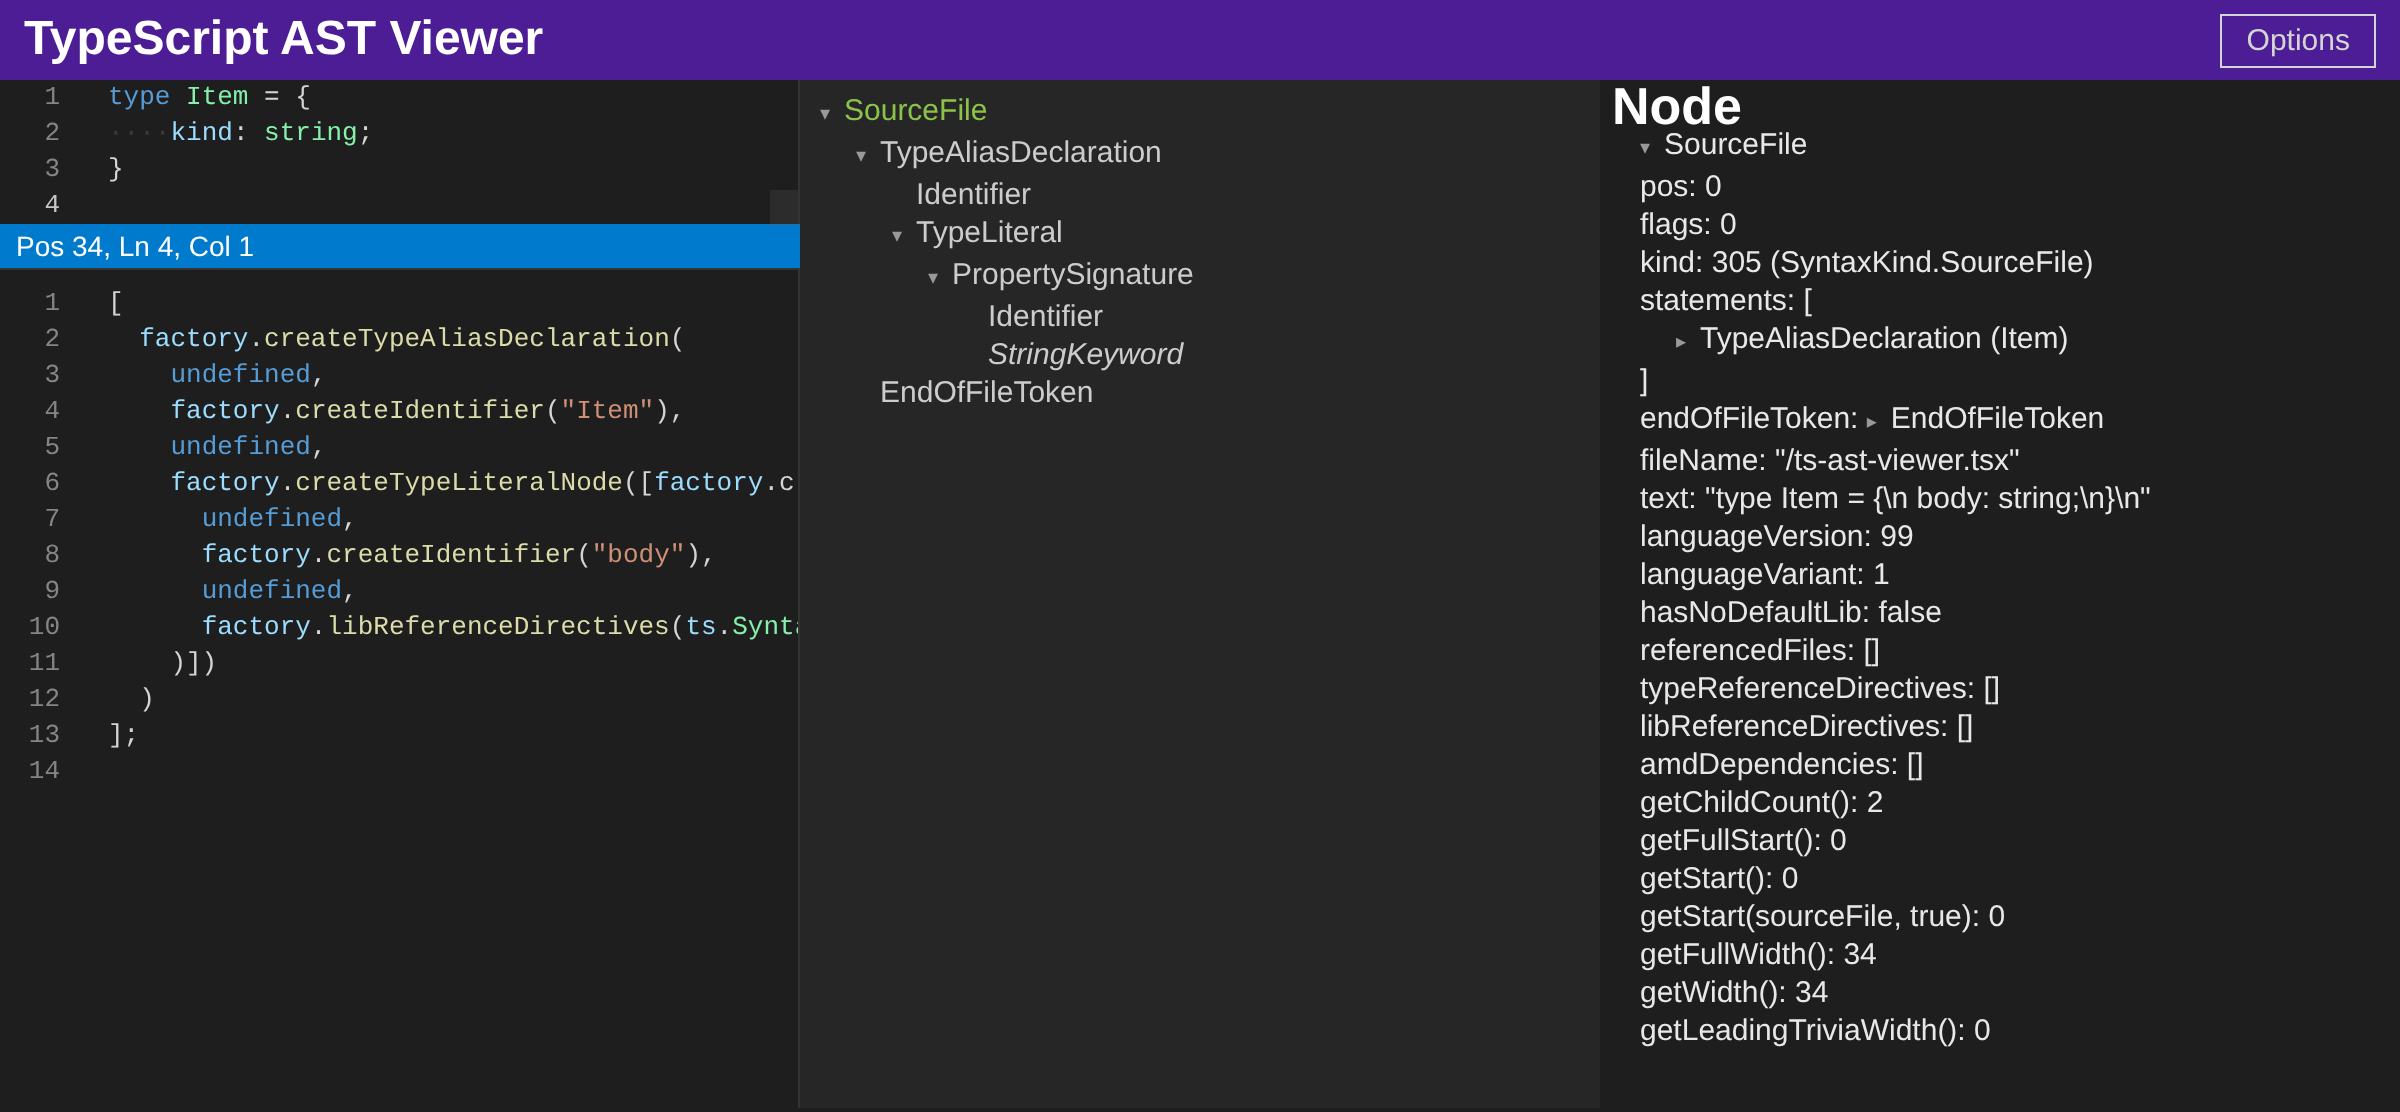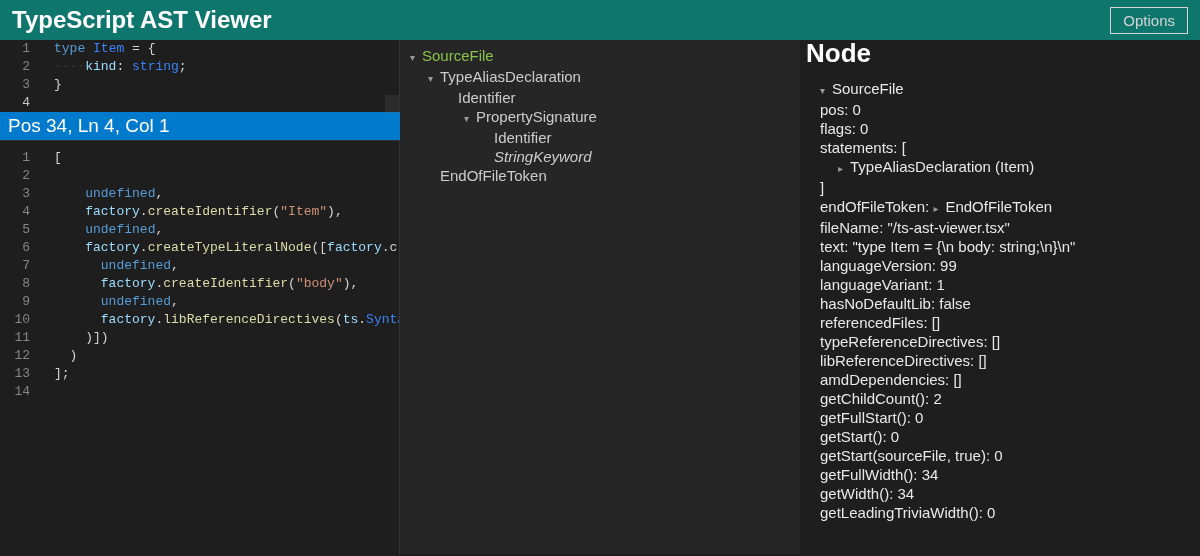--- a/index.html
+++ b/index.html
@@ -10,21 +10,21 @@
     font-size: 14px;
     width: 1200px;
     height: 556px;
     overflow: hidden;
   }
   .header {
     display: flex;
     justify-content: space-between;
     align-items: center;
     padding: 6px 12px;
-    background: #0f766e;
+    background: #4c1d95;
   }
   .title {
     font-size: 24px;
     font-weight: bold;
     color: #fff;
   }
   .options-btn {
     border: 1px solid #d4d4d4;
     background: transparent;
     color: #d4d4d4;
@@ -67,31 +67,31 @@
     width: 44px;
     text-align: right;
     padding-right: 14px;
     color: #858585;
     user-select: none;
     flex: 0 0 44px;
   }
   .cursor-line .gutter { color: #c6c6c6; }
   .code { white-space: pre; padding-left: 10px; }
   .tok-kw { color: #569cd6; }
-  .tok-type { color: #3b82f6; }
+  .tok-type { color: #86efac; }
   .tok-str { color: #ce9178; }
   .tok-punc { color: #d4d4d4; }
   .tok-ident { color: #9cdcfe; }
   .tok-func { color: #dcdcaa; }
   .tok-ws { color: #3b3b3b; }
   .statusbar {
     background: #007acc;
     color: #fff;
     padding: 3px 8px;
-    font-size: 19px;
+    font-size: 14px;
   }
   .editor-bottom {
     flex: 1 1 auto;
     overflow: hidden;
     padding-top: 8px;
     border-top: 1px solid #333;
     border-right: 1px solid #333;
   }
   .tree-col {
     width: 400px;
@@ -116,21 +116,21 @@
     padding: 4px 10px 4px 6px;
     color: #e8e8e8;
     font-size: 15px;
     line-height: 19px;
     overflow: hidden;
   }
   .props-col h2 {
     font-size: 26px;
     font-weight: bold;
     color: #fff;
-    margin-bottom: 16px;
+    margin-bottom: 0;
   }
   .prop-row { white-space: nowrap; overflow: hidden; text-overflow: ellipsis; }
   .prop-caret {
     display: inline-block;
     width: 10px;
     color: #999;
     font-size: 10px;
     margin-right: 2px;
   }
   .sub-link { cursor: pointer; }
@@ -167,20 +167,21 @@
         </div>
       </div>
     <div class="statusbar">Pos 34, Ln 4, Col 1</div>
     <div class="editor editor-bottom" id="factory-editor">
         <div class="code-line">
           <span class="gutter">1</span>
           <span class="code"><span class="tok-punc">[</span></span>
         </div>
         <div class="code-line">
           <span class="gutter">2</span>
+          <span class="code"><span class="tok-punc">  </span><span class="tok-ident">factory</span><span class="tok-punc">.</span><span class="tok-func">createTypeAliasDeclaration</span><span class="tok-punc">(</span></span>
         </div>
         <div class="code-line">
           <span class="gutter">3</span>
           <span class="code"><span class="tok-punc">    </span><span class="tok-kw">undefined</span><span class="tok-punc">,</span></span>
         </div>
         <div class="code-line">
           <span class="gutter">4</span>
           <span class="code"><span class="tok-punc">    </span><span class="tok-ident">factory</span><span class="tok-punc">.</span><span class="tok-func">createIdentifier</span><span class="tok-punc">(</span><span class="tok-str">"Item"</span><span class="tok-punc">),</span></span>
         </div>
         <div class="code-line">
@@ -223,32 +224,34 @@
           <span class="gutter">14</span>
           <span class="code"></span>
         </div>
       </div>
   </div>
 
   <div class="tree-col" id="tree">
       <div class="tree-node" style="padding-left: 0px;"><span class="tree-caret">▾</span><span class="tree-label tree-selected">SourceFile</span></div>
       <div class="tree-node" style="padding-left: 18px;"><span class="tree-caret">▾</span><span class="tree-label">TypeAliasDeclaration</span></div>
       <div class="tree-node" style="padding-left: 36px;"><span class="tree-caret"></span><span class="tree-label">Identifier</span></div>
+      <div class="tree-node" style="padding-left: 36px;"><span class="tree-caret">▾</span><span class="tree-label">TypeLiteral</span></div>
       <div class="tree-node" style="padding-left: 54px;"><span class="tree-caret">▾</span><span class="tree-label">PropertySignature</span></div>
       <div class="tree-node" style="padding-left: 72px;"><span class="tree-caret"></span><span class="tree-label">Identifier</span></div>
       <div class="tree-node" style="padding-left: 72px; font-style: italic;"><span class="tree-caret"></span><span class="tree-label">StringKeyword</span></div>
       <div class="tree-node" style="padding-left: 18px;"><span class="tree-caret"></span><span class="tree-label">EndOfFileToken</span></div>
     </div>
 
   <div class="props-col">
     <h2>Node</h2>
     <div id="props-body">
         <div class="prop-row indent1"><span class="prop-caret">▾</span><span>SourceFile</span></div>
         <div class="prop-row indent1">pos: 0</div>
         <div class="prop-row indent1">flags: 0</div>
+        <div class="prop-row indent1">kind: 305 (SyntaxKind.SourceFile)</div>
         <div class="prop-row indent1">statements: [</div>
         <div class="prop-row indent2"><span class="prop-caret">▸</span><span class="sub-link">TypeAliasDeclaration (Item)</span></div>
         <div class="prop-row indent1">]</div>
         <div class="prop-row indent1"><span>endOfFileToken: </span><span class="prop-caret">▸</span><span class="sub-link">EndOfFileToken</span></div>
         <div class="prop-row indent1">fileName: "/ts-ast-viewer.tsx"</div>
         <div class="prop-row indent1">text: "type Item = {\n  body: string;\n}\n"</div>
         <div class="prop-row indent1">languageVersion: 99</div>
         <div class="prop-row indent1">languageVariant: 1</div>
         <div class="prop-row indent1">hasNoDefaultLib: false</div>
         <div class="prop-row indent1">referencedFiles: []</div>

